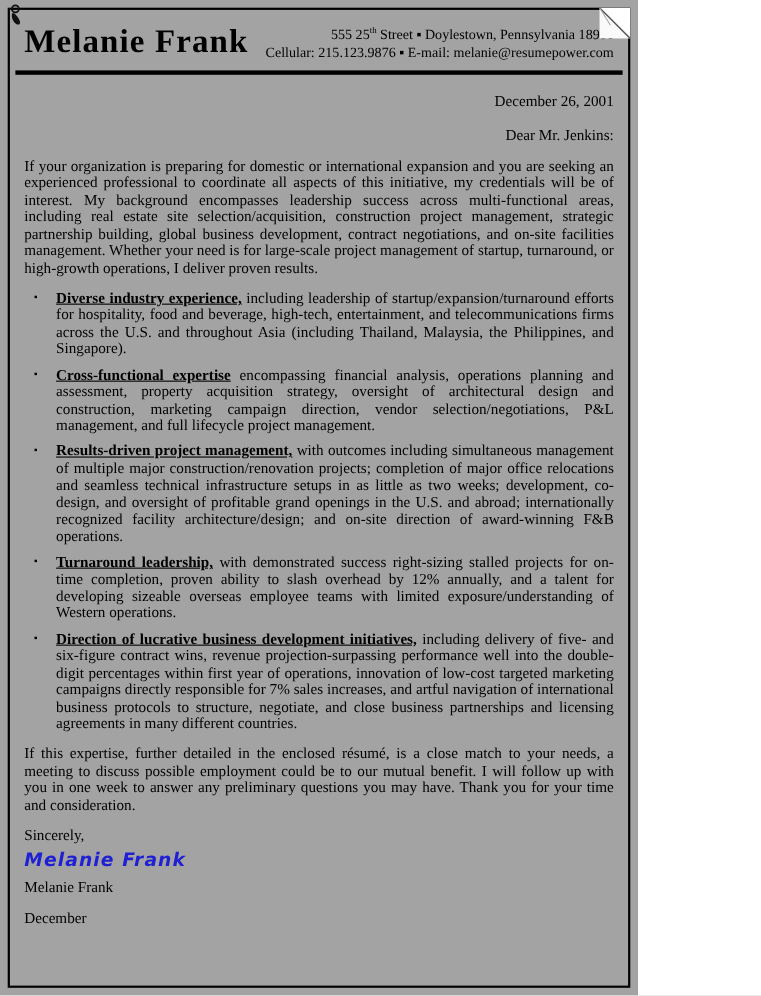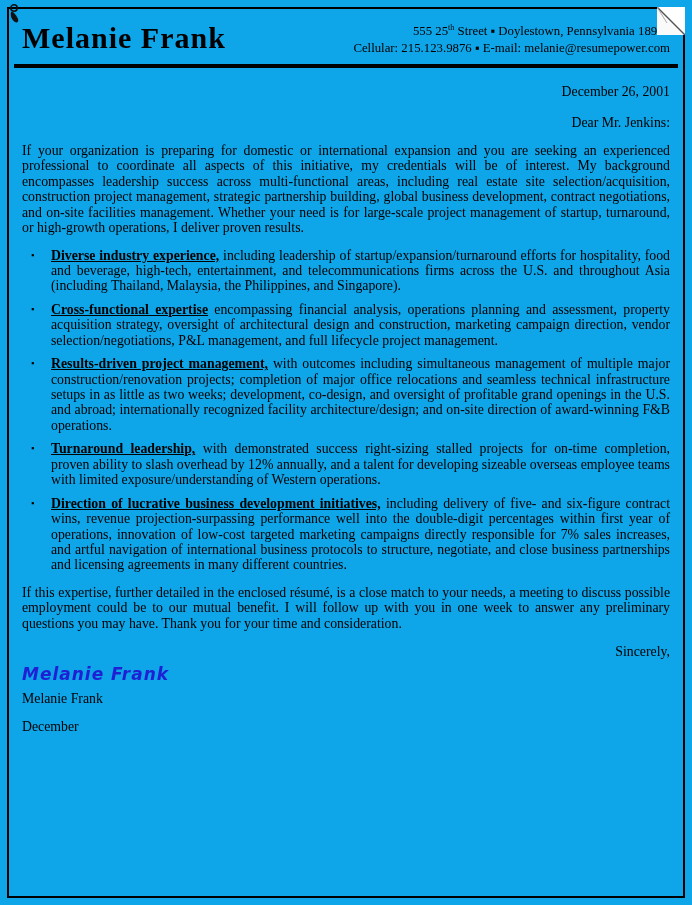--- a/index.html
+++ b/index.html
@@ -1,19 +1,19 @@
 <!DOCTYPE html>
 <html><head>
 <meta charset="utf-8">
 <style>
   html,body{margin:0;padding:0;background:#ffffff;}
   .sheet{
     position:relative;
-    width:692px;height:905px;
-    background:#0ea5e9;
+    width:580px;height:905px;
+    background:#a3a3a3;
     font-family:"Liberation Serif","DejaVu Serif",serif;
     color:#000;
     overflow:hidden;
   }
   .page{
     position:absolute;inset:7px;
     border:2px solid #000;
     box-sizing:border-box;
     padding:8px 13px 0 13px;
   }
@@ -37,21 +37,21 @@
   .line{text-align:right;}
   .date{margin-top:16px;}
   .recipient{margin-top:13px;}
   .salutation{margin-top:16px;}
   .para{margin-top:12px;}
   ul.bullets{list-style:none;margin:12px 0 0 0;padding:0 0 0 9px;}
   ul.bullets li{display:flex;margin-bottom:8px;}
   .bullet{flex:0 0 20px;font-size:9px;padding-top:2px;text-align:left;}
   .btext{flex:1;text-align:justify;}
   .lead{font-weight:bold;text-decoration:underline;}
-  .valediction{margin-top:13px;text-align:right;}
+  .valediction{margin-top:13px;text-align:left;}
   .signature{
     margin-top:5px;
     font-family:cursive,"DejaVu Sans",sans-serif;
     font-style:italic;font-weight:bold;
     font-size:17px;color:#1f1fd4;letter-spacing:1px;
     text-align:left;
   }
   .typed-name{margin-top:7px;text-align:left;}
   .enclosure{margin-top:13px;text-align:left;}
 </style>

